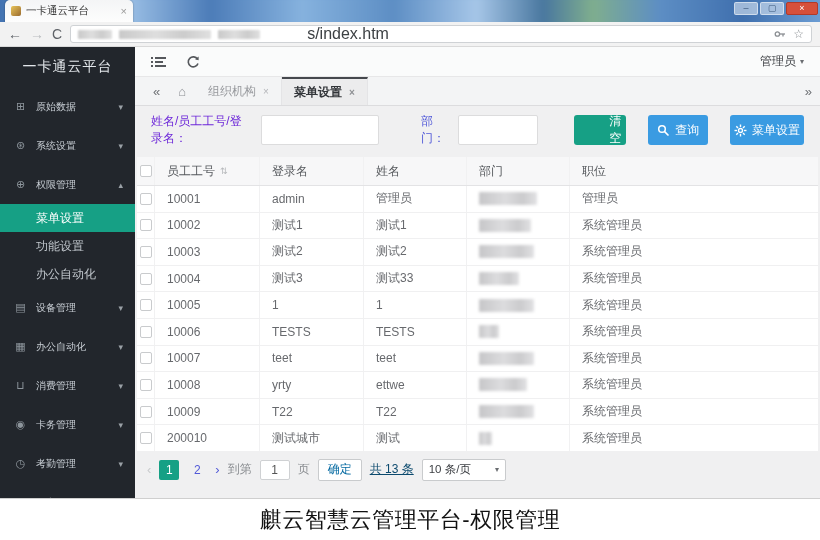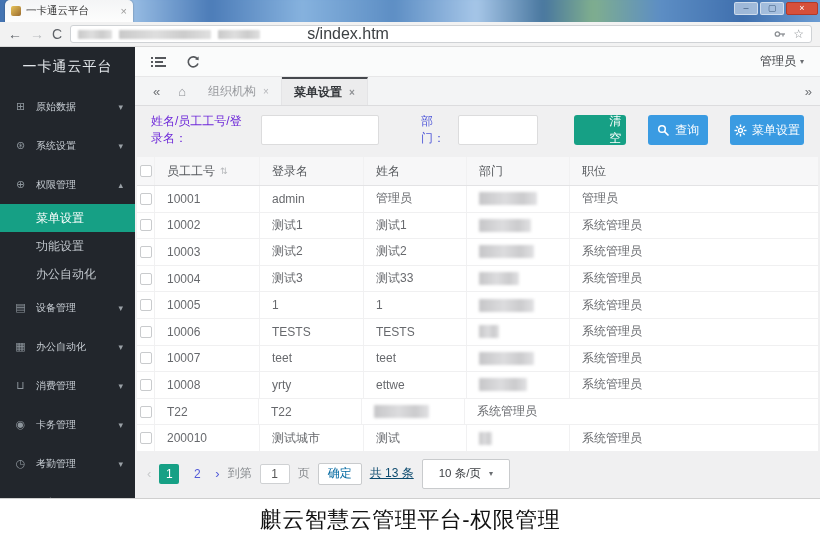--- a/index.html
+++ b/index.html
@@ -88,21 +88,21 @@
   
   .pagination { display:flex; align-items:center; gap:8px; padding:7px 0 0 12px; font-size:12px; color:#8a8d91; }
   .pg-prev { color:#c9cbcd; font-size:13px; }
   .pg-next { color:#5159d8; font-size:13px; }
   .pg-num { min-width:20px; height:20px; display:flex; align-items:center; justify-content:center; border-radius:2px; }
   .pg-num.cur { background:#16a085; color:#fff; }
   .pg-num.lnk { color:#5159d8; }
   .pg-input { width:30px; height:20px; border:1px solid #cfd1d3; border-radius:2px; text-align:center; font-size:12px; color:#555; background:#fff; }
   .pg-btn { height:22px; padding:0 9px; background:#fff; border:1px solid #c9cbcd; border-radius:2px; font-size:12px; color:#0369a1; font-family:inherit; }
   .pg-total { color:#0c4a6e;text-decoration:underline; }
-  .pg-size { height:30px; border:1px solid #c9cbcd; border-radius:2px; background:#fff; display:flex; align-items:center; gap:8px; padding:0 16px; color:#3c3f43; font-size:11.5px; }
+  .pg-size { height:22px; border:1px solid #c9cbcd; border-radius:2px; background:#fff; display:flex; align-items:center; gap:24px; padding:0 6px; color:#3c3f43; font-size:11.5px; }
   .pg-size .caret { font-size:8px; color:#6a6d71; }
 
   
   .caption { position:absolute; top:499px; left:0; width:100%; height:41px; display:flex; align-items:center; justify-content:center;
      font-size:22px; color:#111; letter-spacing:.5px; }
 
   svg { display:block; }
 </style>
 </head>
 <body>
@@ -382,20 +382,21 @@
             <div class="td c3">ettwe</div>
             <div class="td c4">
                 <span class="dept-blur" style="width:48px"></span>
               </div>
             <div class="td c5">系统管理员</div>
           </div>
           <div class="tr">
             <div class="td cb">
                 <span class="checkbox"></span>
               </div>
+            <div class="td c1">10009</div>
             <div class="td c2">T22</div>
             <div class="td c3">T22</div>
             <div class="td c4">
                 <span class="dept-blur" style="width:55px"></span>
               </div>
             <div class="td c5">系统管理员</div>
           </div>
           <div class="tr">
             <div class="td cb">
                 <span class="checkbox"></span>

